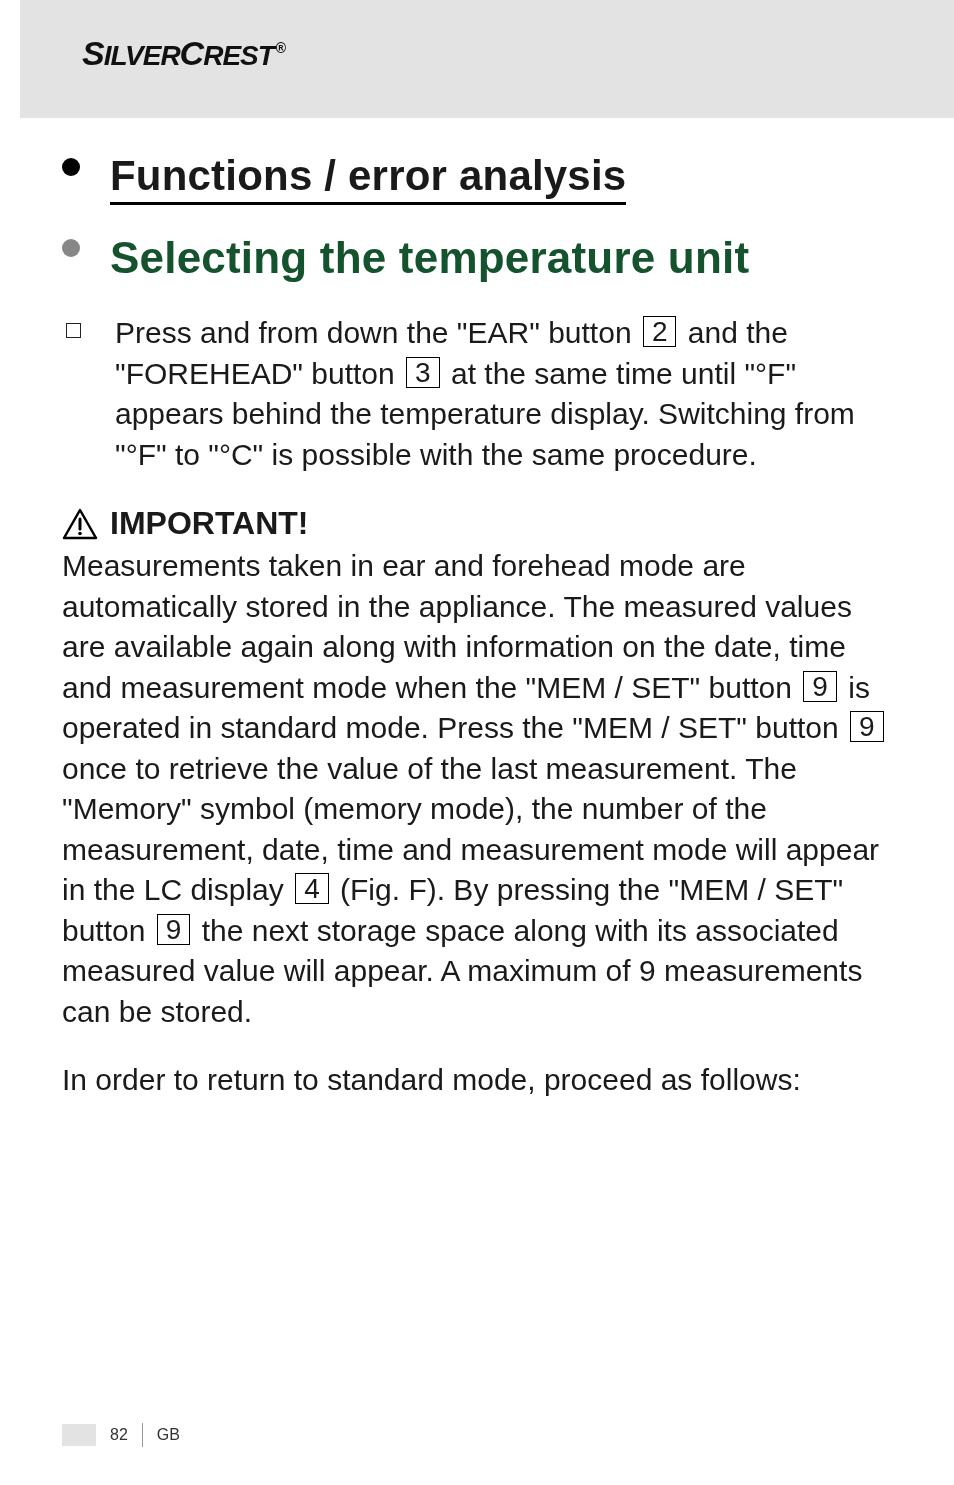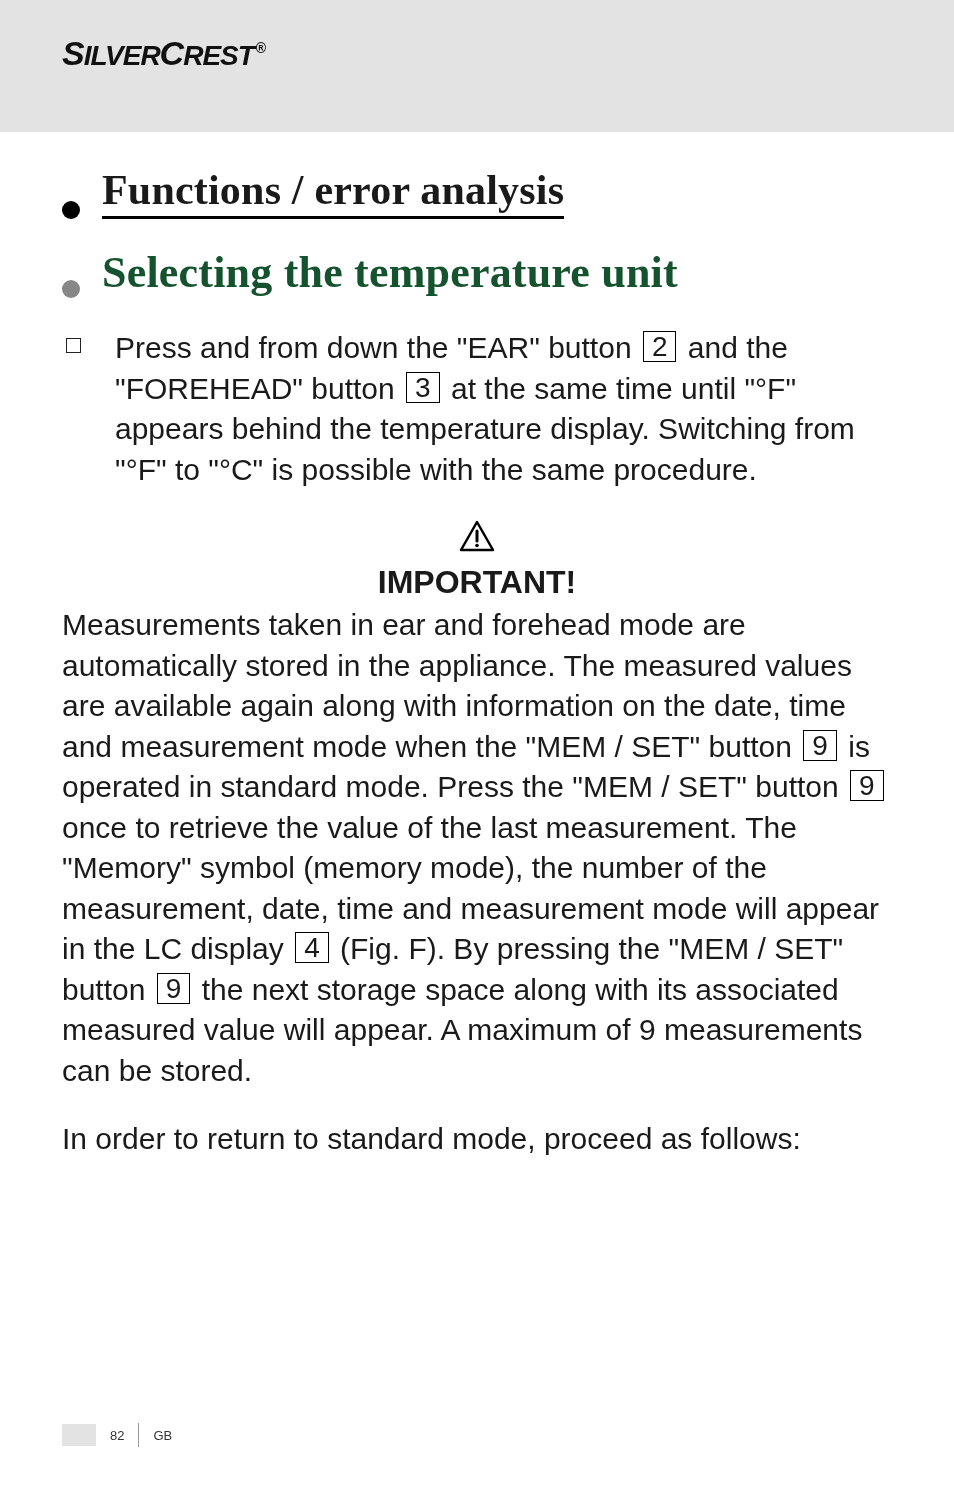--- a/index.html
+++ b/index.html
@@ -4,42 +4,42 @@
 <style>
   * { margin: 0; padding: 0; box-sizing: border-box; }
   html, body { width: 954px; height: 1485px; }
   body {
     font-family: "Futura", "Century Gothic", "Trebuchet MS", Arial, sans-serif;
     background: #fff;
     color: #1a1a1a;
   }
   .header-band {
     background: #e3e3e3;
-    height: 132px;
+    height: 118px;
     padding: 34px 0 0 62px;
+    margin-left: 20px;
   }
   .brand {
     font-weight: 900;
     letter-spacing: -1px;
     font-size: 34px;
     font-style: italic;
     color: #111;
     font-family: "Arial Black", Arial, sans-serif;
   }
   .brand .bold1 { font-weight: 900; }
   .brand .reg { font-size: 14px; vertical-align: super; font-style: normal; margin-left: 2px; }
   .content {
     padding: 34px 62px 0 62px;
   }
   .h1-row, .h2-row {
     display: flex;
-    align-items: flex-end;
-    gap: 22px;
+    align-items: flex-start;
+    gap: 30px;
     margin-bottom: 28px;
-    font-family: Liberation Serif, serif;
   }
   .bullet {
     width: 18px; height: 18px; border-radius: 50%;
     background: #000; flex: 0 0 auto;
     margin-top: 6px;
   }
   .bullet.grey { background: #878787; }
   .h1 {
     font-size: 42px;
     font-weight: 800;
@@ -76,21 +76,20 @@
     line-height: 1.05;
     font-size: 28px;
     vertical-align: 2px;
     margin: 0 3px;
   }
   .warn-row {
     display: flex;
     align-items: center;
     gap: 12px;
     margin: 30px 0 4px 0;
-    flex-direction: column;
   }
   .warn-icon {
     width: 36px; height: 32px;
   }
   .important {
     font-size: 32px;
     font-weight: 800;
   }
   p.body {
     font-size: 30px;
@@ -98,21 +97,21 @@
     margin-bottom: 28px;
   }
   p.body.last { margin-bottom: 0; }
   .footer {
     position: absolute;
     bottom: 38px;
     left: 62px;
     display: flex;
     align-items: center;
     gap: 14px;
-    font-size: 13px;
+    font-size: 16px;
     color: #333;
     margin-top: 18px;
   }
   .footer .tab {
     width: 34px; height: 22px; background: #e3e3e3;
   }
   .footer .divider {
     width: 1px; height: 24px; background: #999;
   }
 </style>

